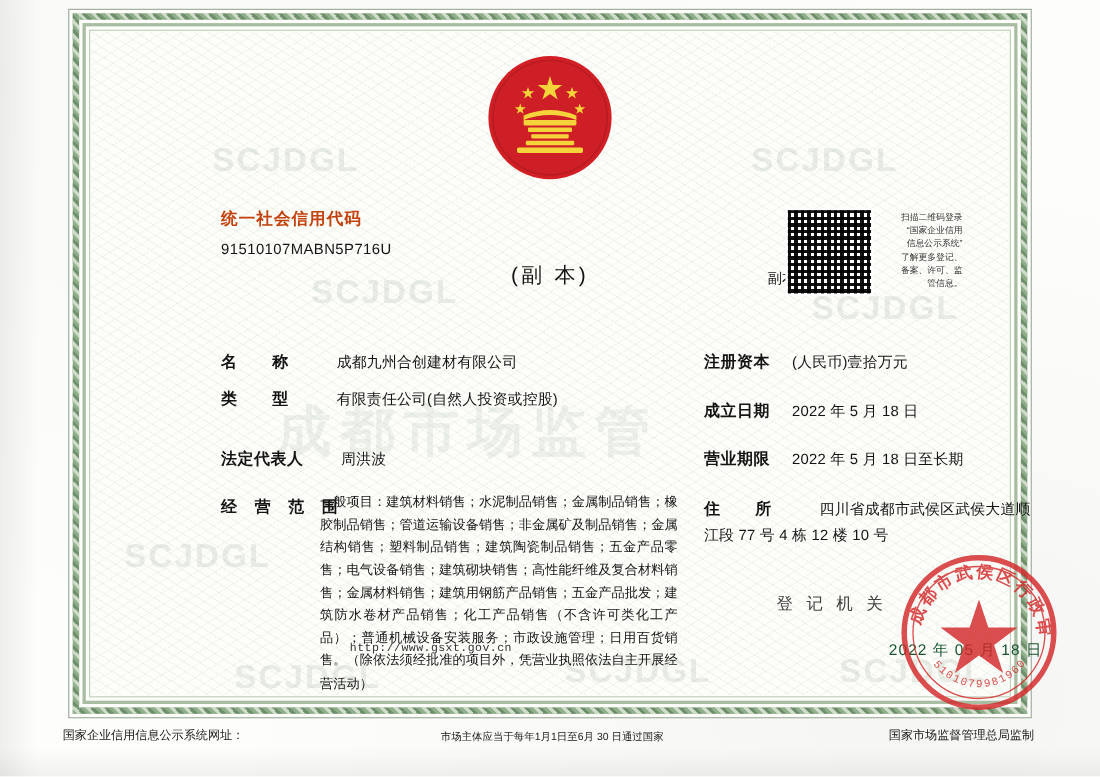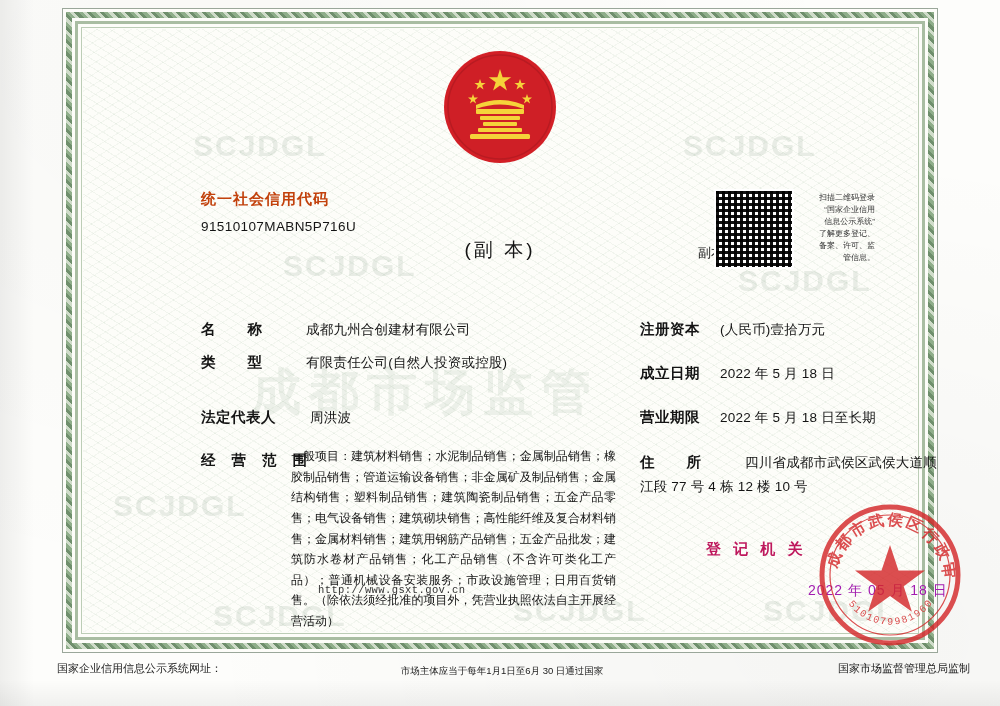--- a/index.html
+++ b/index.html
@@ -266,32 +266,32 @@
     color: #141414;
     text-align: justify;
   }
 
   
   .registry-label {
     position: absolute;
     left: 643px;
     top: 531px;
     font-size: 15px;
-    font-weight: bold;
+    font-weight: normal;
     letter-spacing: 4px;
-    color: #be185d;
+    color: #404040;
     white-space: nowrap;
   }
   .issue-date {
     position: absolute;
     left: 745px;
     top: 573px;
     font-size: 14px;
     letter-spacing: 1px;
-    color: #a21caf;
+    color: #14532d;
     white-space: nowrap;
   }
 
   
   .seal {
     position: absolute;
     left: 753px;
     top: 492px;
     width: 148px;
     height: 148px;
@@ -322,21 +322,21 @@
     bottom: 28px;
     transform: translateX(-50%);
     font-size: 9.5px;
     line-height: 1.5;
     color: #1a1a1a;
     text-align: center;
     white-space: nowrap;
   }
   .foot-right {
     position: absolute;
-    right: 30px;
+    right: 60px;
     bottom: 30px;
     font-size: 11px;
     color: #1a1a1a;
     white-space: nowrap;
   }
 
   .scan-shadow-l {
     position: absolute;
     left: 0; top: 0;
     width: 34px; height: 706px;

